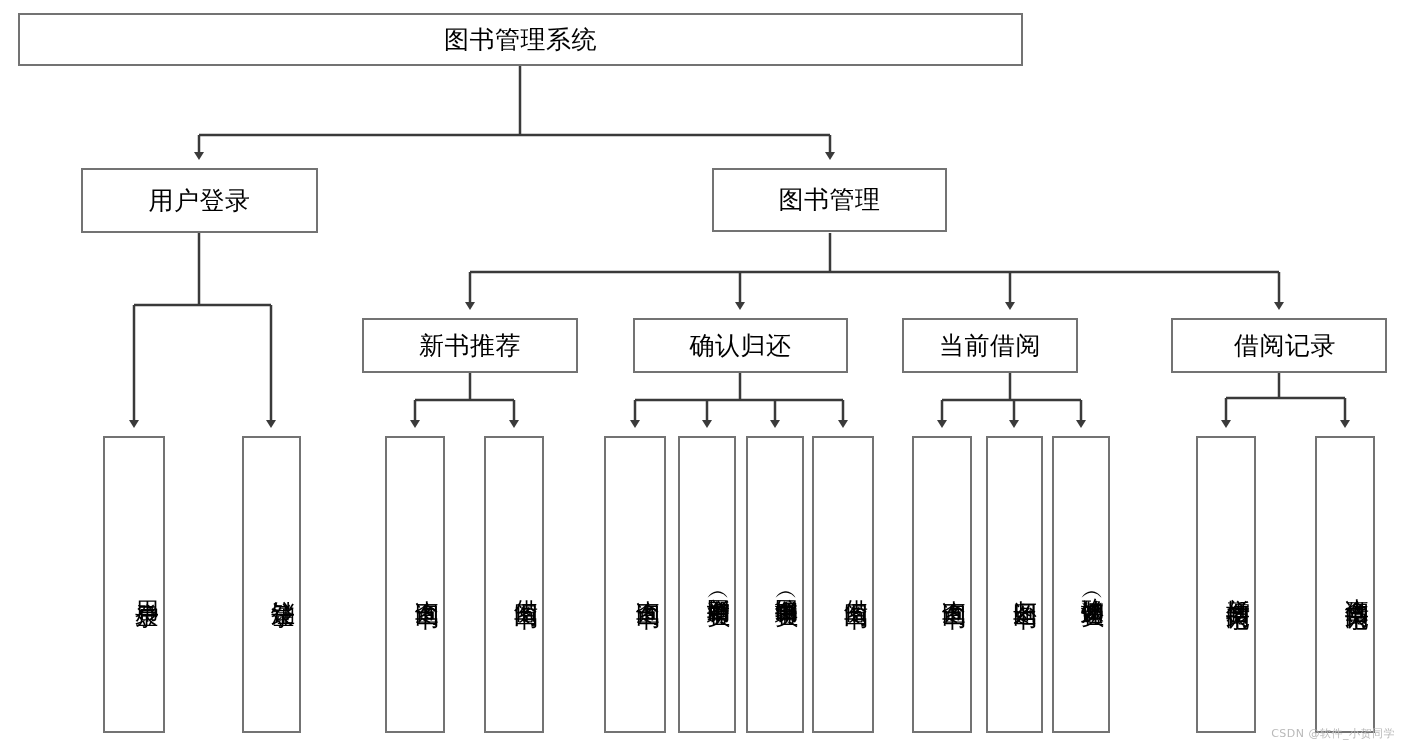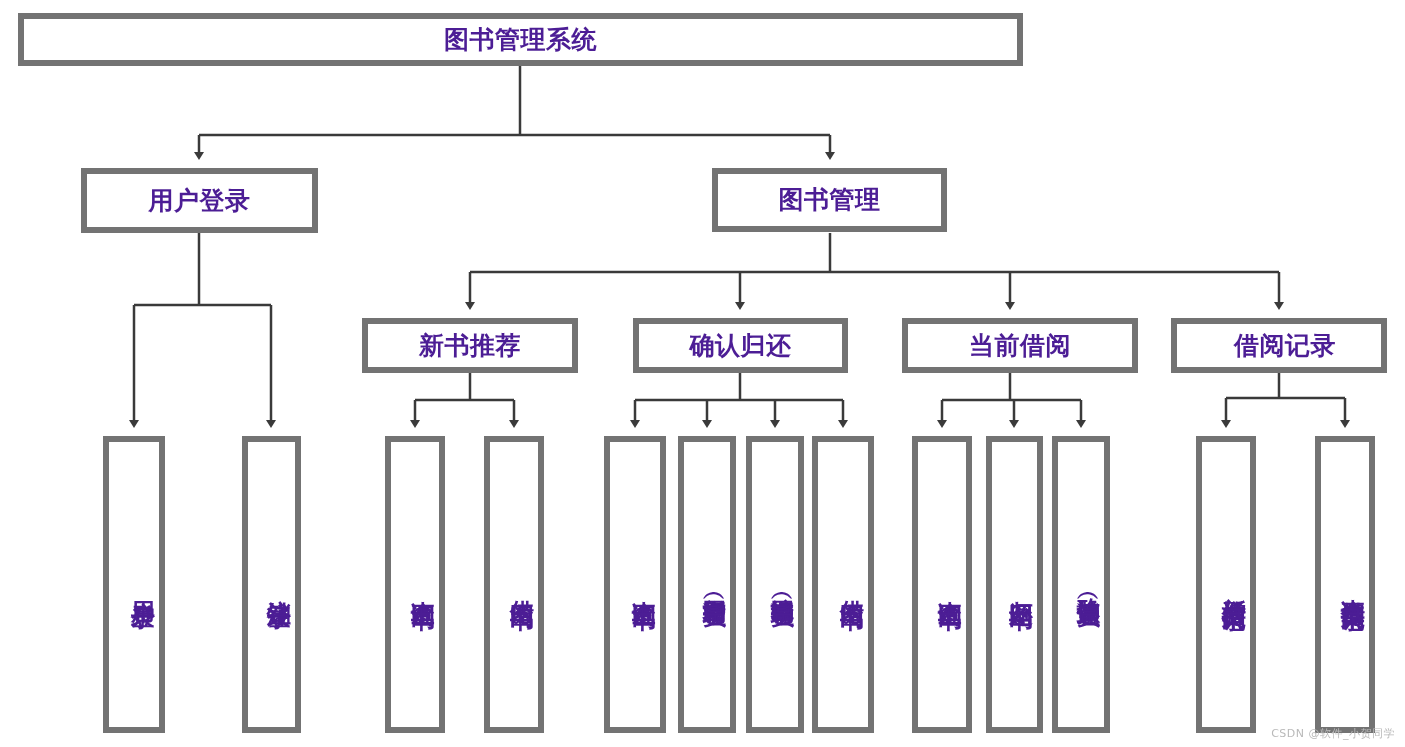--- a/index.html
+++ b/index.html
@@ -21,28 +21,27 @@
   #edges {
     position: absolute;
     left: 0;
     top: 0;
     width: 1405px;
     height: 747px;
   }
   .node {
     position: absolute;
     box-sizing: border-box;
-    border: 6px solid #737373;
+    border: 2px solid #737373;
     background: #ffffff;
     display: flex;
     align-items: center;
     justify-content: center;
-    color: #4c1d95;
+    color: #000000;
     z-index: 2;
-    font-weight: bold;
   }
   .node-h {
     font-size: 25px;
     line-height: 1.1;
     letter-spacing: 0.5px;
     white-space: nowrap;
   }
   .node-v {
     writing-mode: vertical-rl;
     text-orientation: upright;
@@ -134,21 +133,21 @@
   <div class="node node-h" style="left:712px; top:168px; width:235px; height:64px;">
     <span>图书管理</span>
   </div>
 
   <div class="node node-h" style="left:362px; top:318px; width:216px; height:55px;">
     <span>新书推荐</span>
   </div>
   <div class="node node-h" style="left:633px; top:318px; width:215px; height:55px;">
     <span>确认归还</span>
   </div>
-  <div class="node node-h" style="left:902px; top:318px; width:236px; height:55px;">
+  <div class="node node-h" style="left:902px; top:318px; width:176px; height:55px;">
     <span>当前借阅</span>
   </div>
   <div class="node node-h" style="left:1171px; top:318px; width:216px; height:55px;padding-left:12px;">
     <span>借阅记录</span>
   </div>
 
   <div class="node node-v" style="left:103px; top:436px; width:62px; height:297px;">
     <span>用户登录</span>
   </div>
   <div class="node node-v" style="left:242px; top:436px; width:59px; height:297px;">

